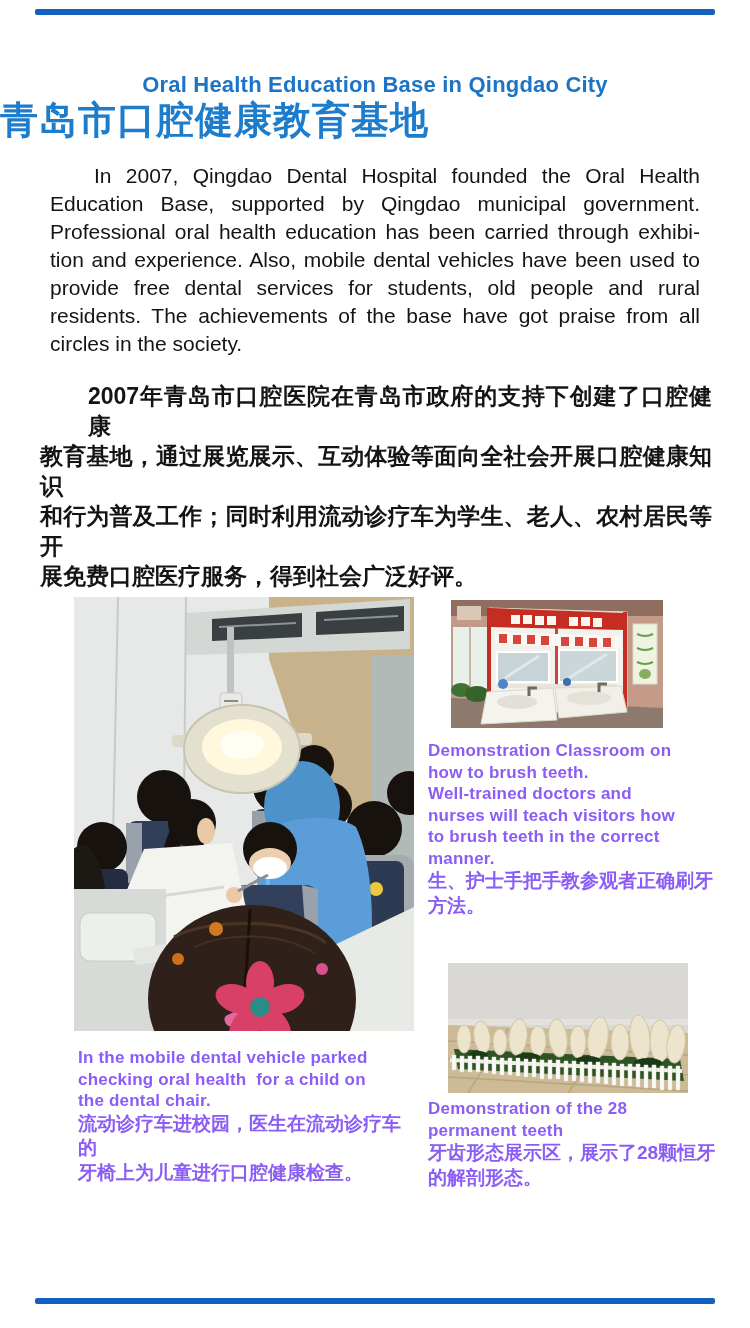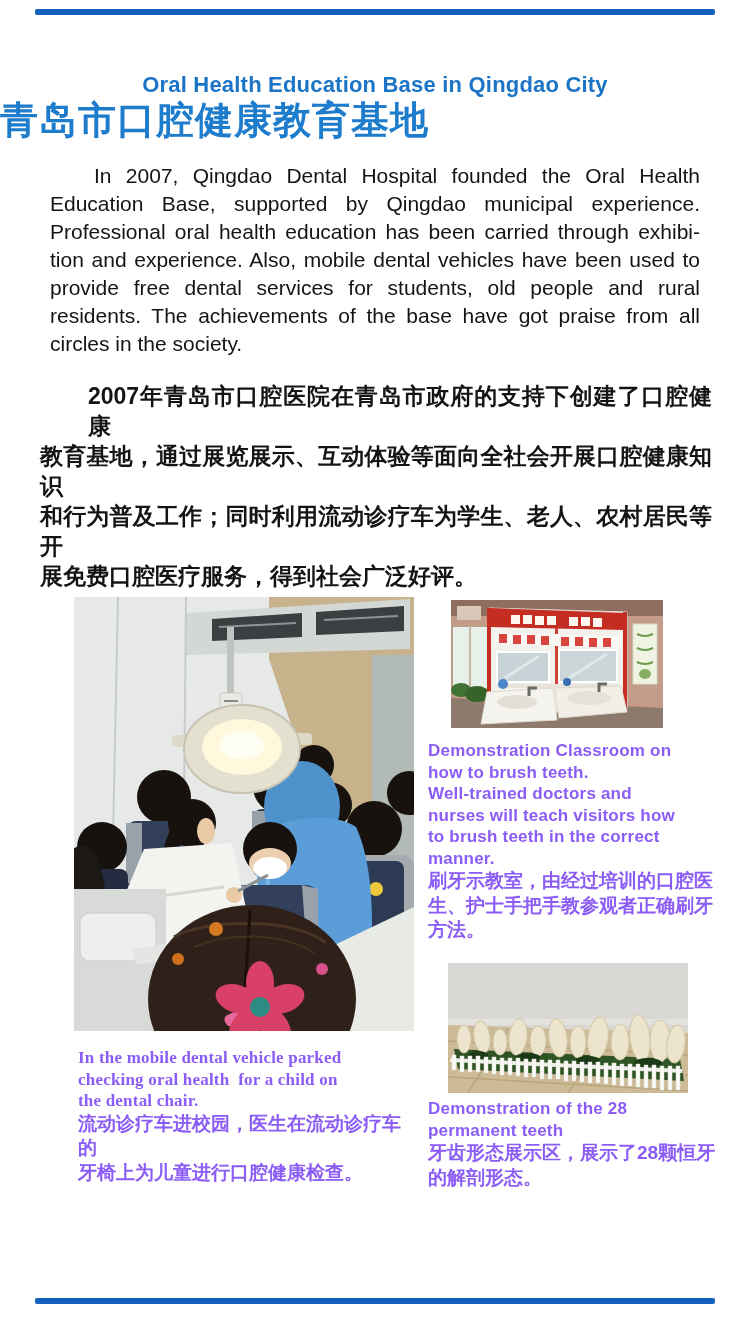--- a/index.html
+++ b/index.html
@@ -18,38 +18,38 @@
   .intro-zh{position:absolute;left:40px;top:381px;width:672px;font-size:23px;line-height:30px;font-weight:bold;}
   .jline{text-align:justify;text-align-last:justify;white-space:pre-wrap;}
   .lline{text-align:right;text-align-last:left;white-space:pre-wrap;}
   .indent1{padding-left:44px;}
   .indent2{padding-left:48px;}
   .photo{position:absolute;background:#eee;}
   .photo svg{display:block;width:100%;height:100%;}
   .cap{position:absolute;font-weight:bold;color:#8b5cf6;}
   .cap .en{font-size:17px;line-height:21.5px;white-space:pre-wrap;letter-spacing:.2px;}
   .cap .zh{font-size:19px;line-height:24.5px;white-space:pre-wrap;}
-  .cap-vehicle{left:78px;top:1047px;width:340px;font-family:Liberation Serif, serif;}
+  .cap-vehicle{left:78px;top:1047px;width:340px;}
   .cap-classroom{left:428px;top:740px;width:300px;}
   .cap-teeth{left:428px;top:1098px;width:300px;}
 </style>
 </head>
 <body>
 
 <div class="page">
 
   <div class="rule top"></div>
   <div class="rule bottom"></div>
 
   <div class="title-en">Oral Health Education Base in Qingdao City</div>
   <div class="title-zh">青岛市口腔健康教育基地</div>
 
   <div class="intro-en">
     <div class="jline indent1">In 2007, Qingdao Dental Hospital founded the Oral Health</div>
-    <div class="jline">Education Base, supported by Qingdao municipal experience.</div>
+    <div class="jline">Education Base, supported by Qingdao municipal government.</div>
     <div class="jline">Professional oral health education has been carried through exhibi-</div>
     <div class="jline">tion and experience. Also, mobile dental vehicles have been used to</div>
     <div class="jline">provide free dental services for students, old people and rural</div>
     <div class="jline">residents. The achievements of the base have got praise from all</div>
     <div class="lline">circles in the society.</div>
   </div>
 
   <div class="intro-zh">
     <div class="jline indent2">2007年青岛市口腔医院在青岛市政府的支持下创建了口腔健康</div>
     <div class="jline">教育基地，通过展览展示、互动体验等面向全社会开展口腔健康知识</div>
@@ -215,21 +215,20 @@
     </svg>
   </div>
 
   <div class="cap cap-classroom">
     <div class="en">Demonstration Classroom on</div>
     <div class="en">how to brush teeth.</div>
     <div class="en">Well-trained doctors and</div>
     <div class="en">nurses will teach visitors how</div>
     <div class="en">to brush teeth in the correct</div>
     <div class="en">manner.</div>
-    <div class="zh">刷牙示教室，由经过培训的口腔医</div>
     <div class="zh">生、护士手把手教参观者正确刷牙</div>
     <div class="zh">方法。</div>
   </div>
 
   <div class="photo" style="left:448px;top:963px;width:240px;height:130px;">
     <svg viewBox="0 0 240 130" preserveAspectRatio="none">
       <rect width="240" height="130" fill="#d9d8d4"></rect>
       <rect x="0" y="56" width="240" height="6" fill="#e3e2dd"></rect>
       <polygon points="0,62 240,70 240,130 0,130" fill="#cdbb98"></polygon>
       <g stroke="#b9a57d" stroke-width="1.5">

